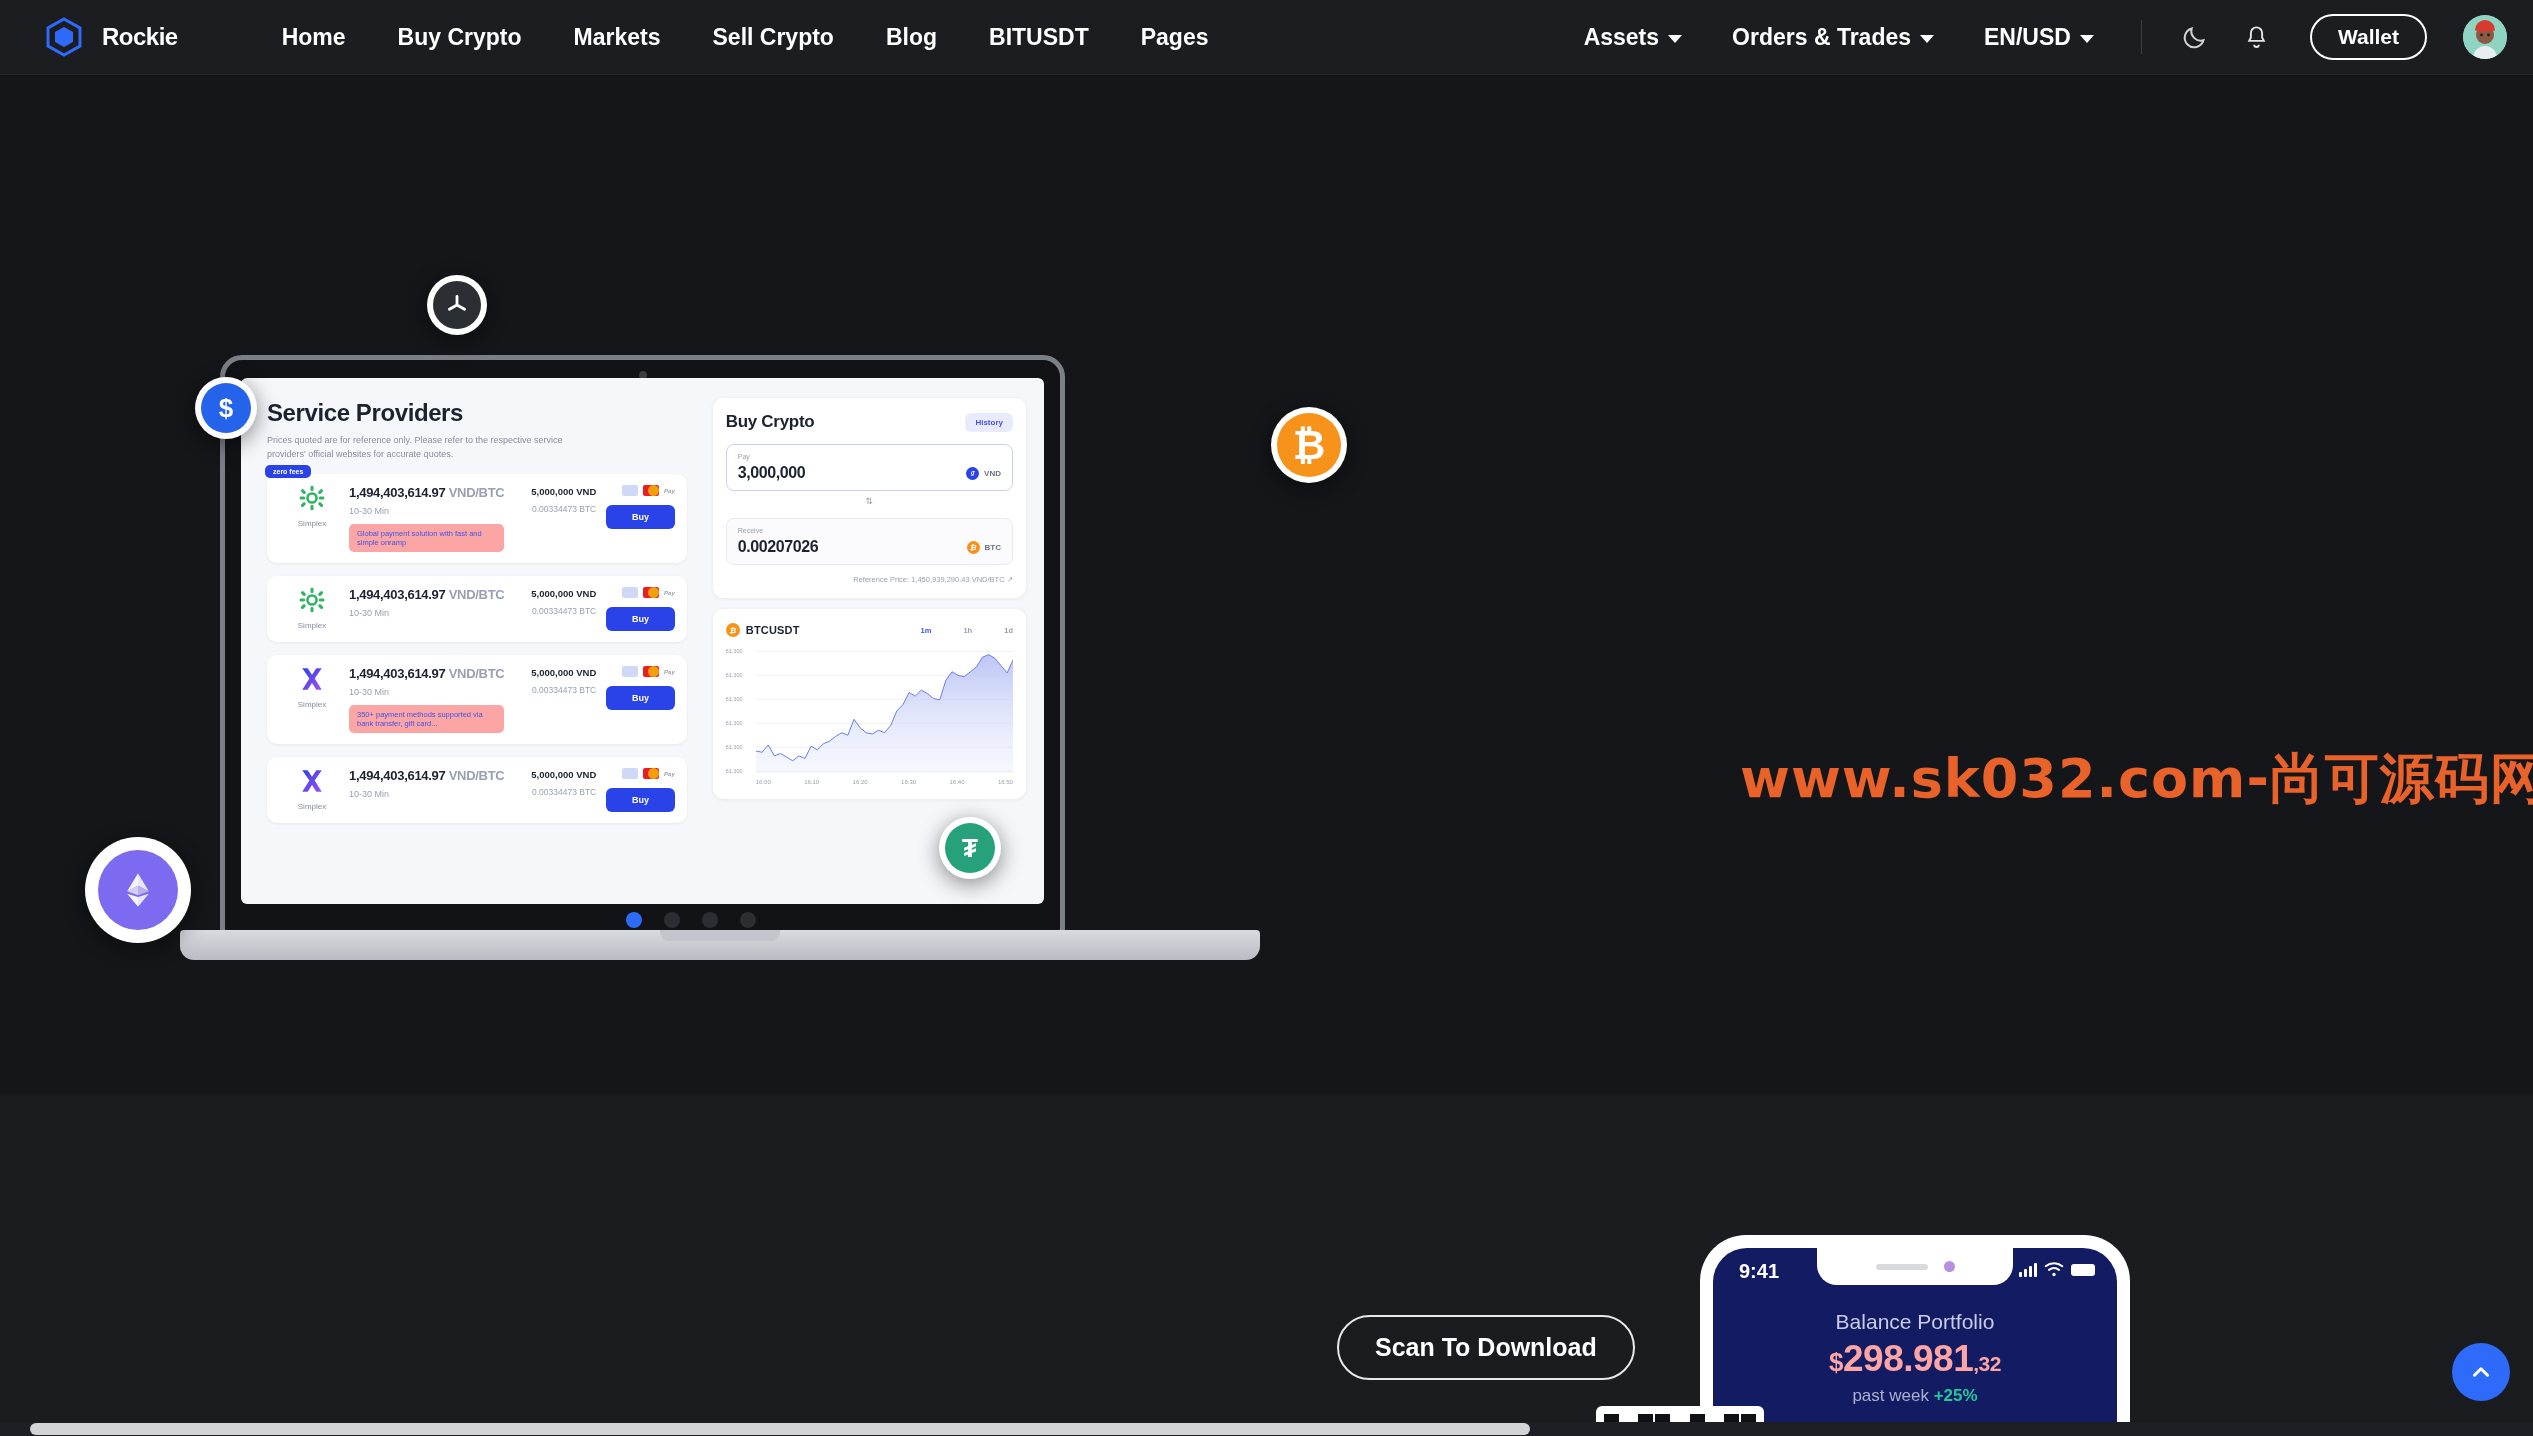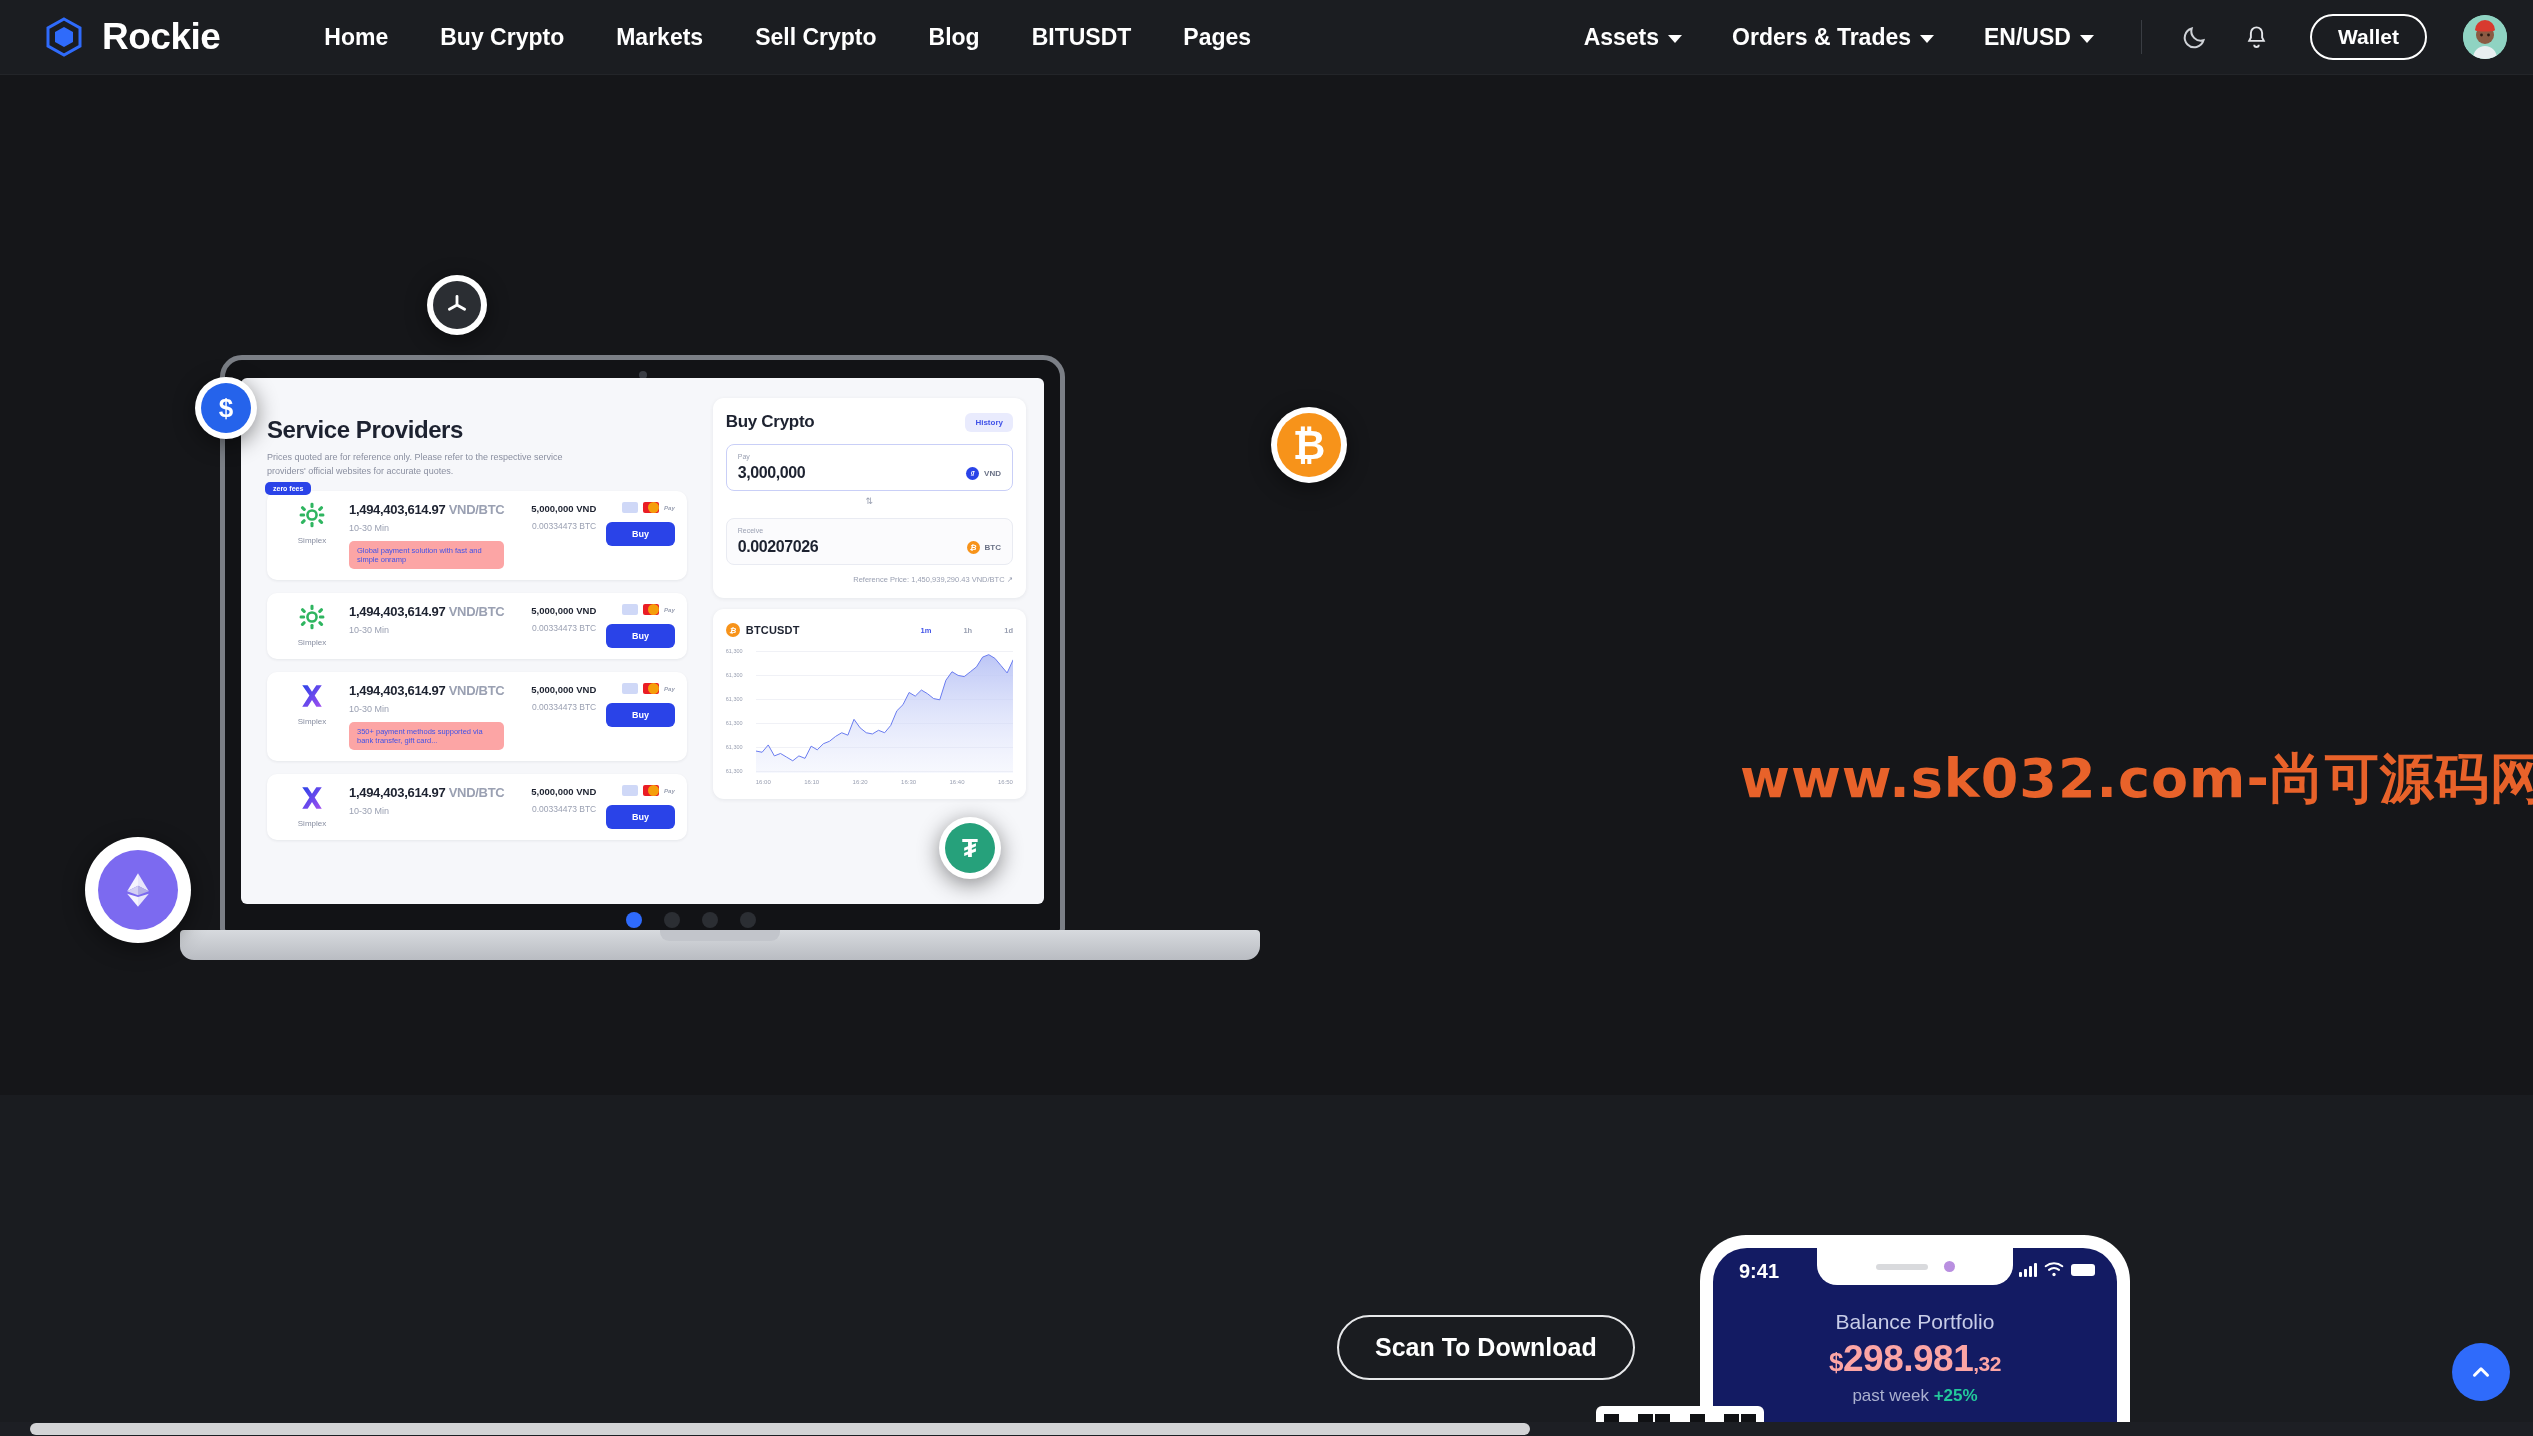--- a/index.html
+++ b/index.html
@@ -14,21 +14,21 @@
   
   .navbar{
     position:absolute; top:0; left:0; width:2533px; height:75px;
     background:#1b1d21;
     display:flex; align-items:center;
     border-bottom:1px solid #232529;
     z-index:60;
   }
   .brand{ display:flex; align-items:center; gap:16px; margin-left:42px; }
   .brand-logo{ width:44px; height:44px; display:block; }
-  .brand-name{ font-size:37px; font-weight:700; letter-spacing:-0.5px; color:#fff; }
+  .brand-name{ font-size:24px; font-weight:700; letter-spacing:-0.5px; color:#fff; }
 
   .nav-main{ display:flex; align-items:center; margin-left:78px; gap:0; }
   .nav-link{
     font-size:23px; font-weight:700; color:#fff; padding:0 26px;
     white-space:nowrap; cursor:pointer;
   }
   .nav-right{ margin-left:auto; display:flex; align-items:center; padding-right:26px; gap:16px; }
   .nav-drop{
     font-size:23px; font-weight:700; color:#fff; padding:0 17px;
     display:flex; align-items:center; gap:9px; white-space:nowrap; cursor:pointer;
@@ -74,21 +74,21 @@
   .laptop-base{
     position:absolute; left:5px; top:655px; width:1080px; height:30px;
     background:linear-gradient(#d7dade,#b9bcc2); border-radius:4px 4px 14px 14px;
   }
   .laptop-notch{
     position:absolute; left:50%; transform:translateX(-50%); top:655px;
     width:120px;height:11px;background:#c2c5cb;border-radius:0 0 9px 9px;
   }
 
   
-  .sp-pane{ width:58%; padding:38px 20px 10px 26px; }
+  .sp-pane{ width:58%; padding:12px 20px 10px 26px;margin-top:9px; }
   .sp-title{ font-size:24px; font-weight:800; color:#1d2230; letter-spacing:-0.4px; }
   .sp-sub{ font-size:9px; color:#8a8fa0; line-height:1.5; margin-top:7px; max-width:330px; }
   .sp-row{
     position:relative; background:#fff; border-radius:10px; margin-top:13px;
     padding:11px 12px 11px 14px; display:flex; align-items:flex-start;
     box-shadow:0 1px 3px rgba(20,24,40,.07);
   }
   .sp-badge{
     position:absolute; left:-2px; top:-9px; background:#2a43e8; color:#fff;
     font-size:7px; font-weight:700; padding:3px 8px; border-radius:5px;

